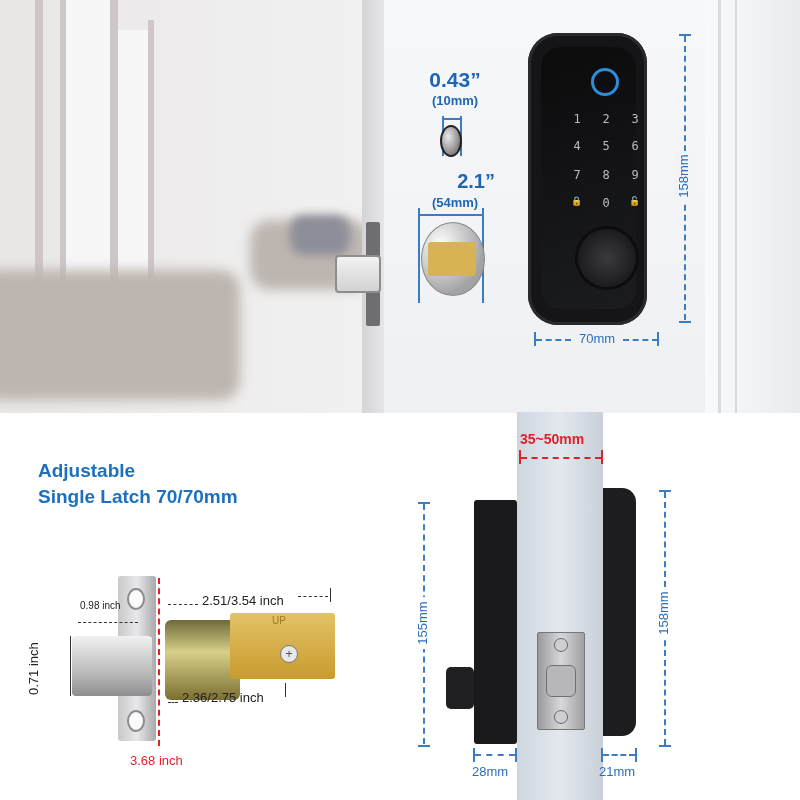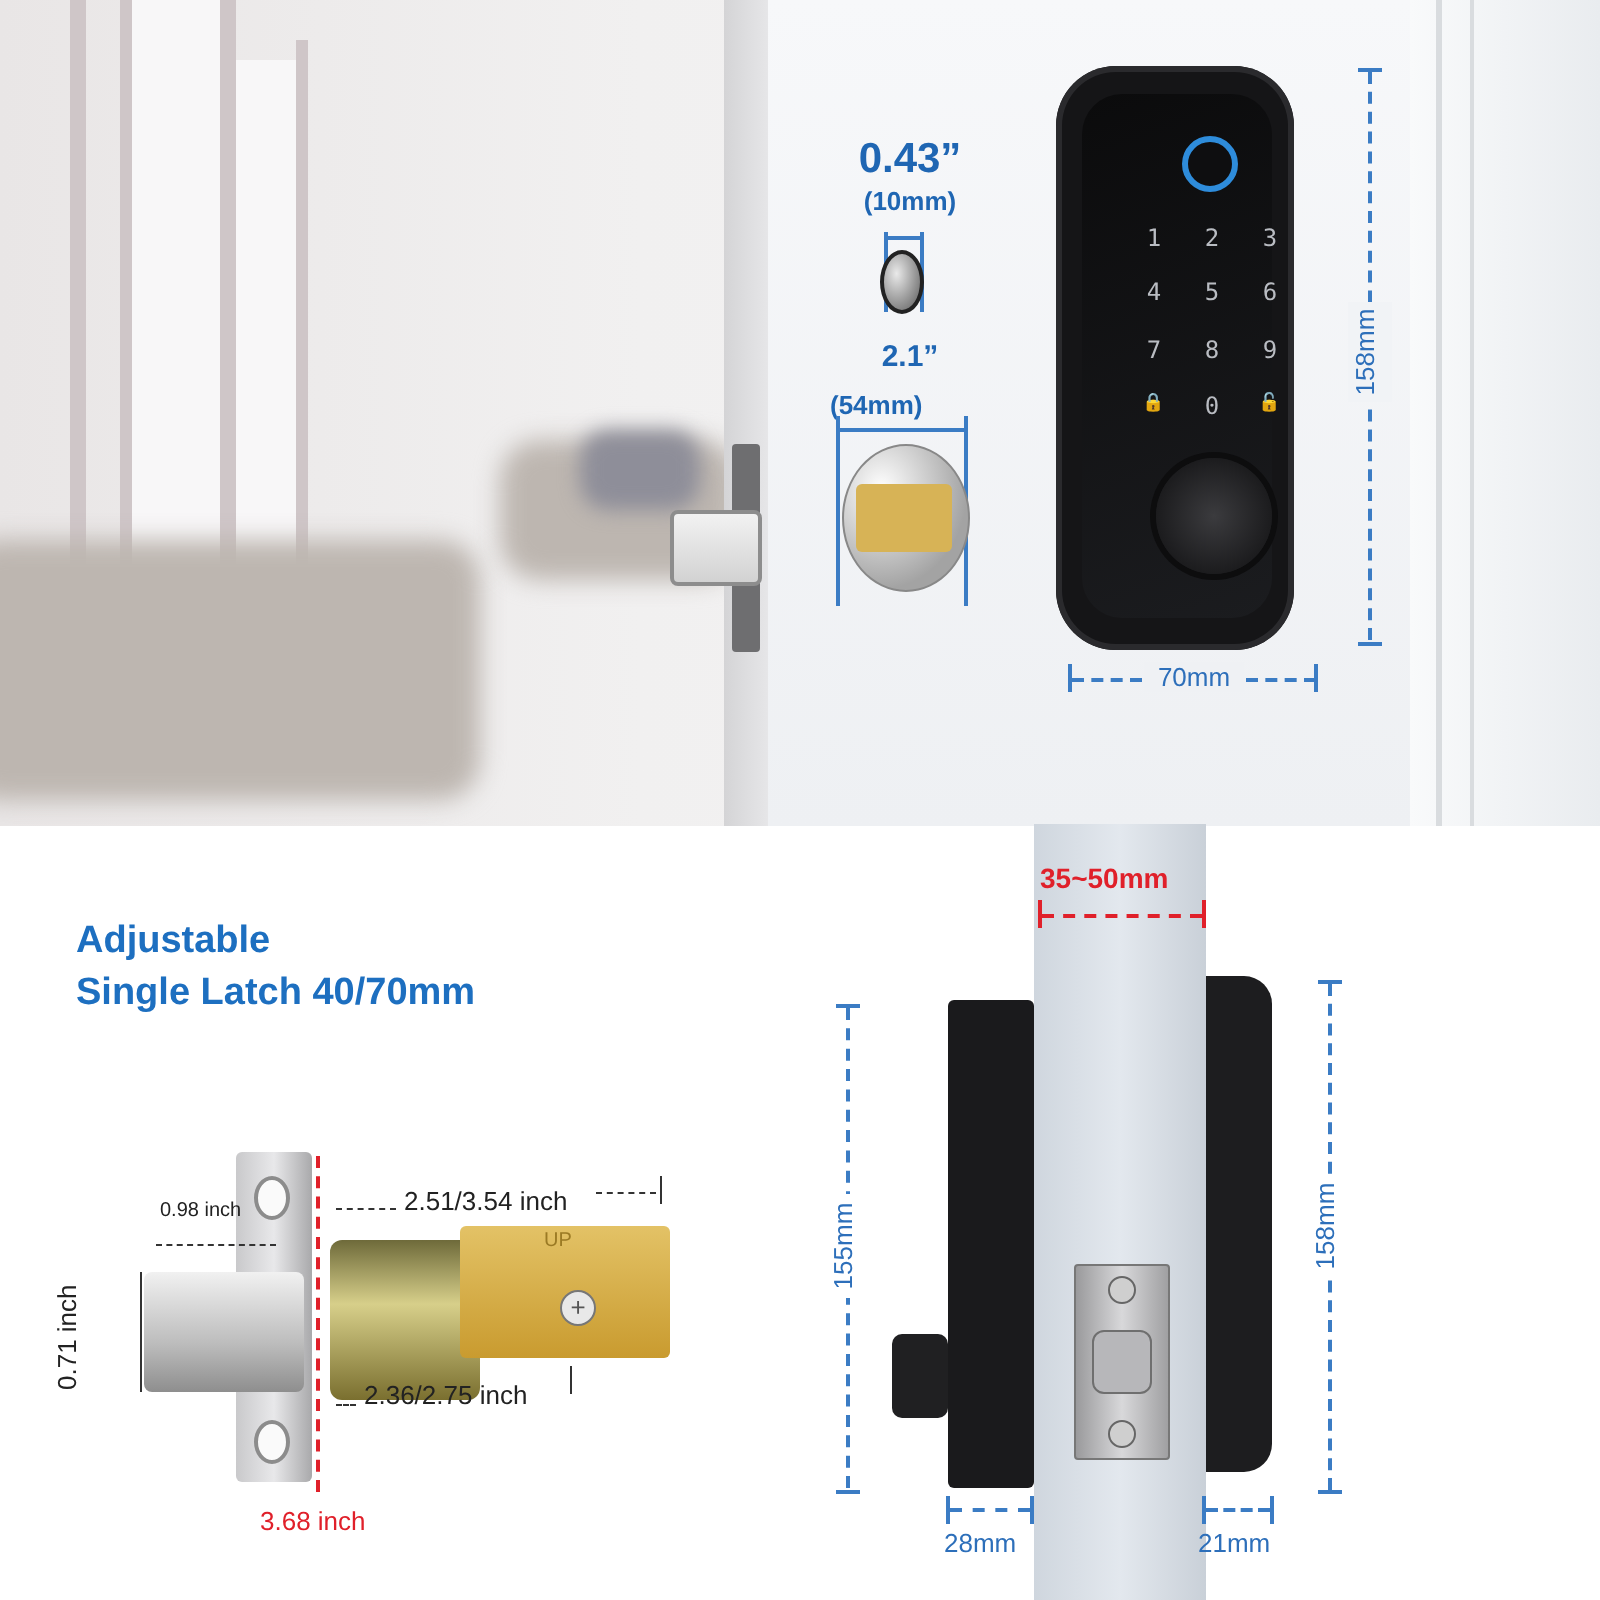--- a/index.html
+++ b/index.html
@@ -74,22 +74,22 @@
 <div class="abs latch-plate"></div>
 <div class="abs latch-bolt"></div>
 
 <div class="abs blue-text" style="left:420px;top:68px;font-size:21px;width:70px;text-align:center;">0.43”</div>
 <div class="abs blue-text" style="left:420px;top:93px;font-size:13px;width:70px;text-align:center;">(10mm)</div>
 <div class="abs blue-line" style="left:442px;top:116px;width:2px;height:40px;"></div>
 <div class="abs blue-line" style="left:460px;top:116px;width:2px;height:40px;"></div>
 <div class="abs blue-line" style="left:442px;top:118px;width:20px;height:2px;"></div>
 <div class="abs cyl-small"></div>
 
-<div class="abs blue-text" style="left:415px;top:170px;font-size:15px;width:80px;text-align:center;">2.1”</div>
-<div class="abs blue-text" style="left:415px;top:195px;font-size:13px;width:80px;">(54mm)</div>
+<div class="abs blue-text" style="left:415px;top:170px;font-size:20px;width:80px;text-align:right;">2.1”</div>
+<div class="abs blue-text" style="left:415px;top:195px;font-size:13px;width:80px;text-align:center;">(54mm)</div>
 <div class="abs blue-line" style="left:418px;top:208px;width:2px;height:95px;"></div>
 <div class="abs blue-line" style="left:482px;top:208px;width:2px;height:95px;"></div>
 <div class="abs blue-line" style="left:418px;top:214px;width:66px;height:2px;"></div>
 <div class="abs cyl-big"></div>
 <div class="abs cyl-plate"></div>
 
 <div class="abs lock-body"></div>
 <div class="abs lock-glass"></div>
 <div class="abs fp-ring"></div>
 <div class="abs key" style="left:567px;top:112px;">1</div>
@@ -112,21 +112,21 @@
 <div class="abs" style="left:660px;top:165px;width:50px;height:22px;background:#f1f3f6;transform:rotate(-90deg);text-align:center;">
   <span class="dim-lbl">158mm</span>
 </div>
 <div class="abs blue-line" style="left:534px;top:332px;width:2px;height:14px;"></div>
 <div class="abs dash-h" style="left:536px;top:339px;width:122px;"></div>
 <div class="abs blue-line" style="left:657px;top:332px;width:2px;height:14px;"></div>
 <div class="abs dim-lbl" style="left:572px;top:331px;width:50px;text-align:center;background:#eff1f4;">70mm</div>
 
 <div class="abs title">
   <div>Adjustable</div>
-  <div>Single Latch 40/70mm</div>
+  <div>Single Latch 70/70mm</div>
 </div>
 <div class="abs latch-face"></div>
 <div class="abs hole" style="left:127px;top:588px;"></div>
 <div class="abs hole" style="left:127px;top:710px;"></div>
 <div class="abs bolt-head"></div>
 <div class="abs barrel"></div>
 <div class="abs brass"></div>
 <div class="abs" style="left:272px;top:615px;font-size:10px;color:#9b7a24;">UP</div>
 <div class="abs" style="left:280px;top:645px;width:16px;height:16px;border-radius:50%;background:#e8e8e8;border:1px solid #777;text-align:center;font-size:13px;line-height:16px;color:#555;">+</div>
 

